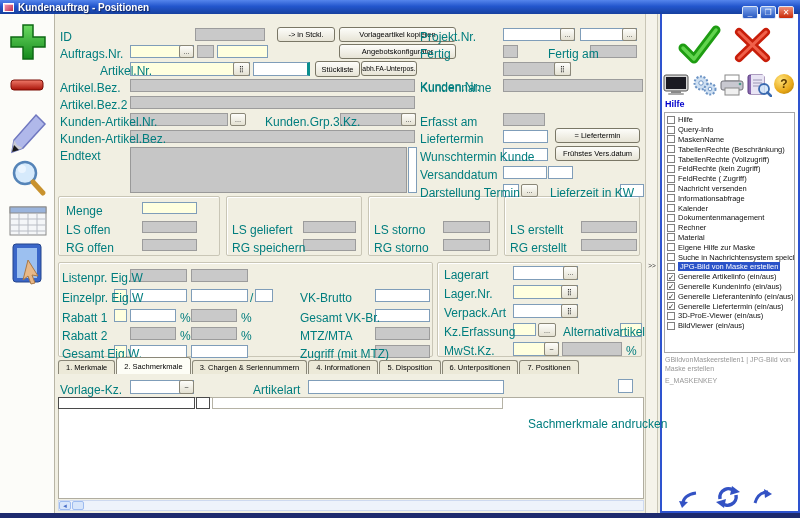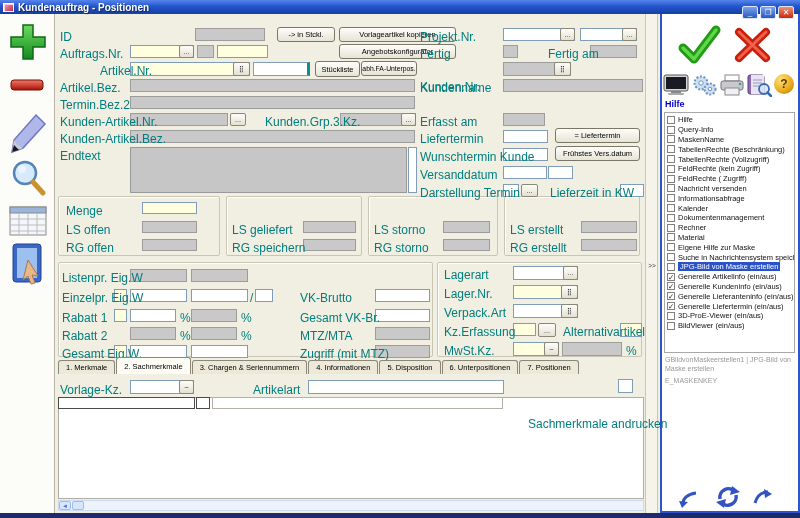--- a/index.html
+++ b/index.html
@@ -109,21 +109,21 @@
           <polygon points="20,18 30,34 24,33 27,41 23,42 20,34 15,38" fill="#e8b888" stroke="#a87848" stroke-width="1"></polygon>
         </svg>
     </div>
     <div class="suche">Suche</div>
   </div>
 
   <div class="lbl" style="left:60px;top:30px;">ID</div>
   <div class="lbl" style="left:60px;top:47px;">Auftrags.Nr.</div>
   <div class="lbl" style="left:60px;top:64px;margin-left:40px;">Artikel.Nr.</div>
   <div class="lbl" style="left:60px;top:81px;">Artikel.Bez.</div>
-  <div class="lbl" style="left:60px;top:98px;">Termin.Bez.2</div>
+  <div class="lbl" style="left:60px;top:98px;">Artikel.Bez.2</div>
   <div class="lbl" style="left:60px;top:115px;">Kunden-Artikel.Nr.</div>
   <div class="lbl" style="left:60px;top:132px;">Kunden-Artikel.Bez.</div>
   <div class="lbl" style="left:60px;top:149px;">Endtext</div>
 
   <div class="f gray" style="left:195px;top:28px;width:70px;"></div>
   <div class="btn" style="left:277px;top:27px;width:58px;height:15px;">-&gt; in Stckl.</div>
   <div class="btn" style="left:339px;top:27px;width:117px;height:15px;">Vorlageartikel kopieren</div>
 
   <div class="f yel" style="left:130px;top:45px;width:64px;">
       <span class="ib">…</span>

